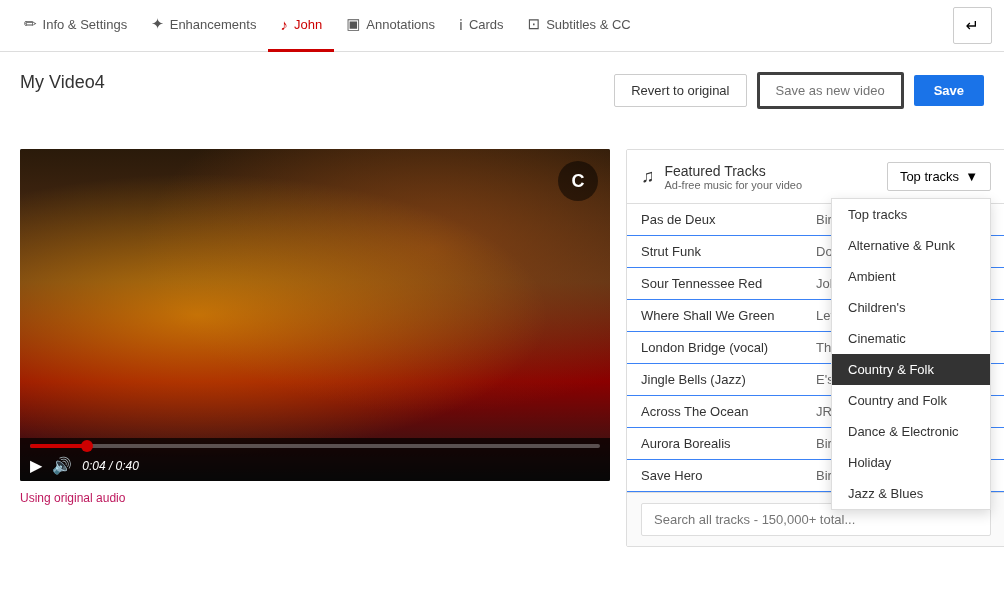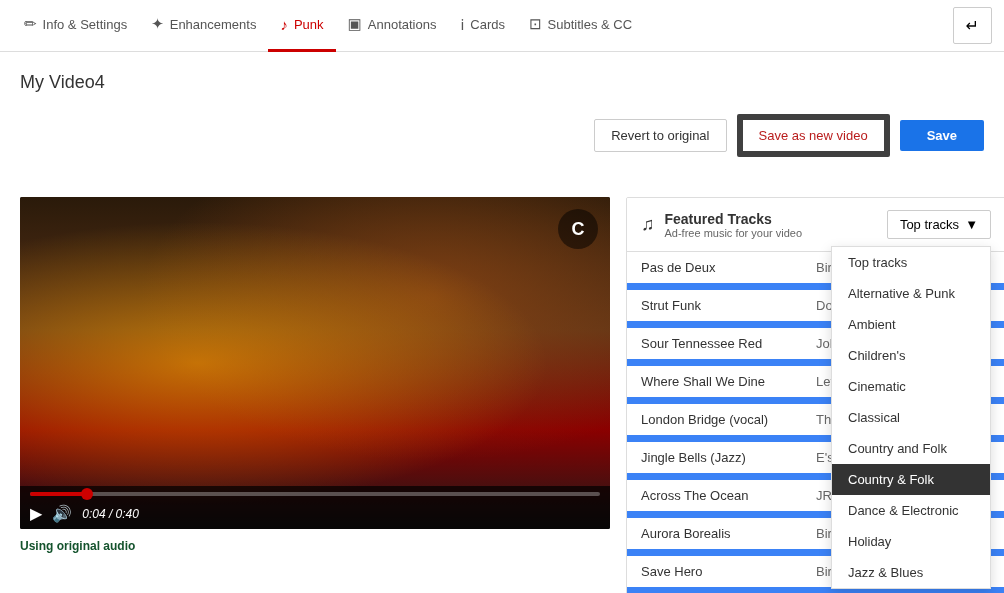--- a/index.html
+++ b/index.html
@@ -63,77 +63,77 @@
     }
     .progress-handle {
       width: 12px; height: 12px; background: #cc0000; border-radius: 50%;
       position: absolute; right: -6px; top: -4px;
     }
     .controls-row {
       display: flex; align-items: center; gap: 10px; color: white;
     }
     .ctrl-btn { cursor: pointer; font-size: 16px; background: none; border: none; color: white; }
     .time-display { font-size: 12px; color: white; font-style: italic; }
-    .video-status { font-size: 12px; color: #14532d; margin-top: 10px; font-weight: bold; }
+    .video-status { font-size: 12px; color: #be185d; margin-top: 10px; }
 
     
     .tracks-panel {
       flex: 1; border: 1px solid #ddd; border-radius: 2px; overflow: hidden;
       min-width: 380px; position: relative;
     }
     .tracks-header {
       display: flex; align-items: center; justify-content: space-between;
       padding: 12px 14px; border-bottom: 1px solid #ddd; background: #fff;
     }
     .tracks-header-left { display: flex; align-items: center; gap: 10px; }
     .tracks-icon { font-size: 18px; color: #333; }
-    .tracks-title { font-size: 14px; font-weight: bold; }
+    .tracks-title { font-size: 14px; font-weight: normal; }
     .tracks-subtitle { font-size: 11px; color: #666; }
     .top-tracks-btn {
       display: flex; align-items: center; gap: 6px;
       border: 1px solid #ccc; background: #fff; padding: 6px 12px;
       cursor: pointer; border-radius: 2px; font-size: 13px;
     }
 
     
     .track-list { width: 100%; }
     .track-row {
       display: flex; align-items: center; padding: 8px 14px;
-      border-bottom: 7px solid #3b82f6; cursor: pointer;
+      border-bottom: 1px solid #3b82f6; cursor: pointer;
     }
     .track-name { flex: 1; font-size: 13px; color: #333; }
     .track-artist { flex: 1; font-size: 13px; color: #666; }
 
     
     .tracks-search {
       padding: 10px 14px; border-top: 1px solid #ddd; background: #fafafa;
     }
     .search-input {
       width: 100%; border: 1px solid #ddd; padding: 8px 12px;
       font-size: 13px; color: #aaa; border-radius: 2px; outline: none;
     }
 
     
     .action-buttons {
-      display: flex; align-items: center; gap: 10px; margin-bottom: 20px; margin-top: 42px;
+      display: flex; align-items: center; gap: 10px; margin-bottom: 20px;
     }
     .header-row {
       display: flex; align-items: flex-start; justify-content: space-between;
       margin-bottom: 20px;
     }
     .btn-revert {
       border: 1px solid #ccc; background: #fff; padding: 8px 16px;
       cursor: pointer; border-radius: 2px; font-size: 13px; color: #333;
     }
     .btn-save-new {
-      border: 6px solid #404040; background: #fff; padding: 8px 16px;
-      cursor: pointer; border-radius: 2px; font-size: 13px; color: #b91c1c;
+      border: 3px solid #404040; background: #fff; padding: 8px 16px;
+      cursor: pointer; border-radius: 2px; font-size: 13px; color: #737373;
     }
     .btn-save {
-      border: none; background: #1a73e8; color: white; padding: 8px 27px;
+      border: none; background: #1a73e8; color: white; padding: 8px 20px;
       cursor: pointer; border-radius: 2px; font-size: 13px; font-weight: bold;
     }
 
     
     .dropdown-container { position: relative; }
     .dropdown-menu {
       position: absolute; top: 36px; right: 0; z-index: 100;
       background: white; border: 1px solid #ddd;
       box-shadow: 0 4px 12px rgba(0,0,0,0.15); min-width: 160px;
     }
@@ -153,21 +153,21 @@
       <div class="nav-item">
         <span class="nav-icon">✏</span>
         <span>Info &amp; Settings</span>
       </div>
       <div class="nav-item">
         <span class="nav-icon">✦</span>
         <span>Enhancements</span>
       </div>
       <div class="nav-item active">
         <span class="nav-icon">♪</span>
-        <span>Punk</span>
+        <span>John</span>
       </div>
       <div class="nav-item">
         <span class="nav-icon">▣</span>
         <span>Annotations</span>
       </div>
       <div class="nav-item">
         <span class="nav-icon">ℹ</span>
         <span>Cards</span>
       </div>
       <div class="nav-item">
@@ -229,23 +229,22 @@
             <span>Top tracks</span>
             <span>▼</span>
           </button>
 
           <div class="dropdown-menu" id="dropdown-menu">
               <div class="dropdown-item">Top tracks</div>
               <div class="dropdown-item">Alternative &amp; Punk</div>
               <div class="dropdown-item">Ambient</div>
               <div class="dropdown-item">Children's</div>
               <div class="dropdown-item">Cinematic</div>
-              <div class="dropdown-item">Classical</div>
+              <div class="dropdown-item selected">Country &amp; Folk</div>
               <div class="dropdown-item">Country and Folk</div>
-              <div class="dropdown-item selected">Country &amp; Folk</div>
               <div class="dropdown-item">Dance &amp; Electronic</div>
               <div class="dropdown-item">Holiday</div>
               <div class="dropdown-item">Jazz &amp; Blues</div>
             </div>
         </div>
       </div>
 
       <div class="scrollable-panel">
         <div class="track-list" id="track-list">
             <div class="track-row">
@@ -254,21 +253,21 @@
             </div>
             <div class="track-row">
               <span class="track-name">Strut Funk</span>
               <span class="track-artist">Dougie Wo...</span>
             </div>
             <div class="track-row">
               <span class="track-name">Sour Tennessee Red</span>
               <span class="track-artist">John Deley &amp; the 41 Play...</span>
             </div>
             <div class="track-row">
-              <span class="track-name">Where Shall We Dine</span>
+              <span class="track-name">Where Shall We Green</span>
               <span class="track-artist">Letter Box...</span>
             </div>
             <div class="track-row">
               <span class="track-name">London Bridge (vocal)</span>
               <span class="track-artist">The Green...</span>
             </div>
             <div class="track-row">
               <span class="track-name">Jingle Bells (Jazz)</span>
               <span class="track-artist">E's Jammy...</span>
             </div>

